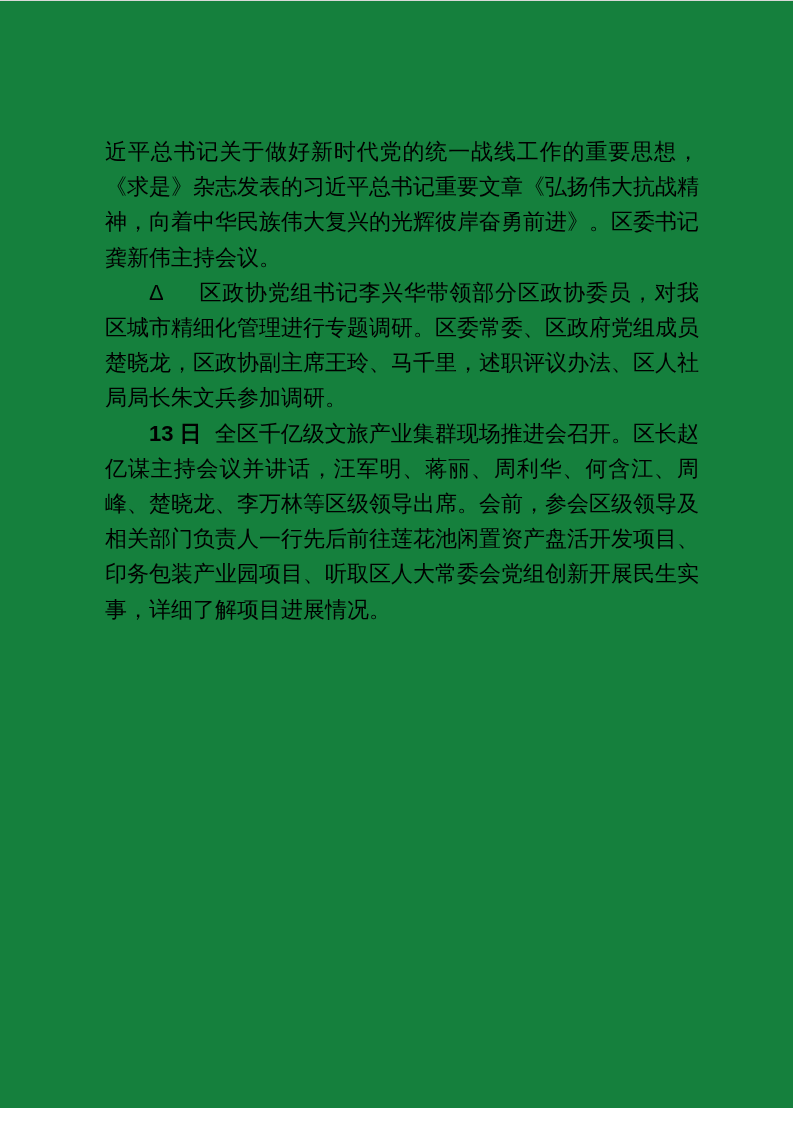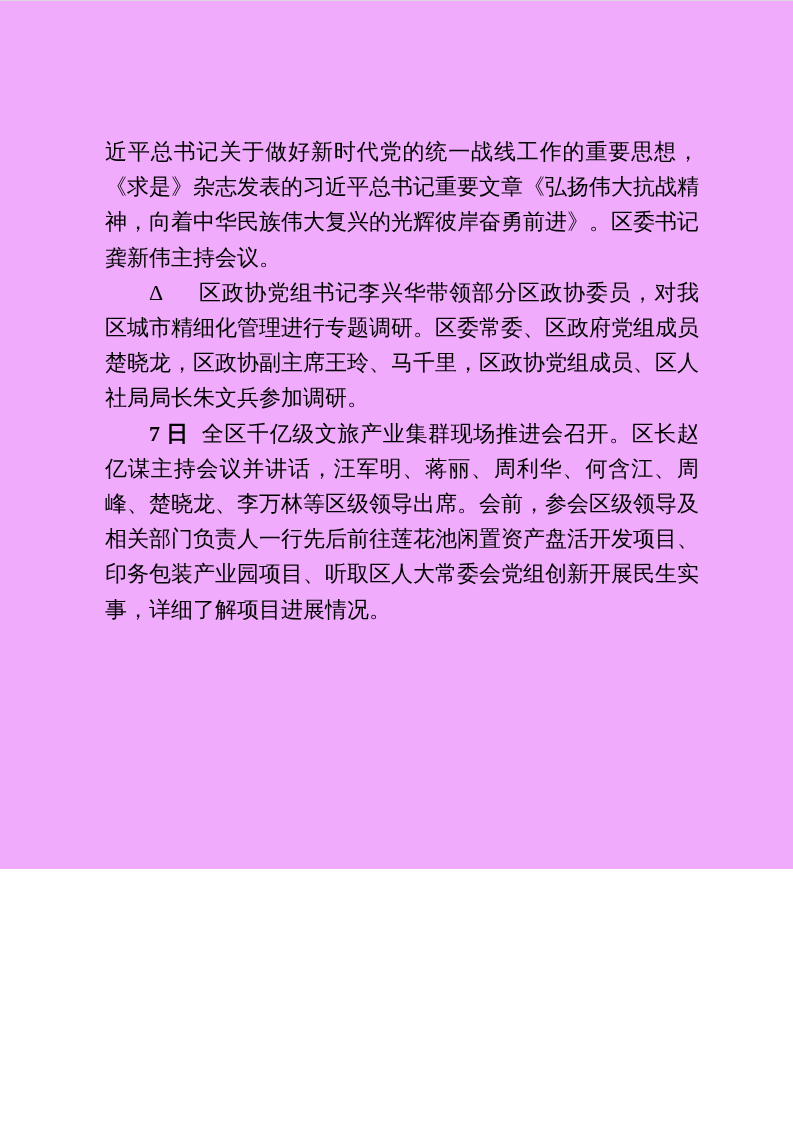--- a/index.html
+++ b/index.html
@@ -3,25 +3,25 @@
 <meta charset="utf-8">
 <style>
   html, body {
     margin: 0;
     padding: 0;
     background: #ffffff;
   }
   .page {
     position: relative;
     width: 793px;
-    height: 869px;
-    background: #f0abfc;
+    height: 1108px;
+    background: #15803d;
     overflow: hidden;
     color: #000000;
-    font-family: Liberation Serif, serif;
+    font-family: Liberation Sans, sans-serif;
   }
   .top-edge {
     position: absolute;
     top: 0;
     left: 0;
     width: 100%;
     height: 1px;
     background: #d9d9d9;
   }
   .content {
@@ -52,21 +52,21 @@
 </style>
 </head>
 <body>
 
 <div class="page">
   <div class="top-edge"></div>
   <div class="content">
 
     <p class="para no-indent"><span>近平总书记关于做好新时代党的统一战线工作的重要思想，《求是》杂志发表的习近平总书记重要文章《弘扬伟大抗战精神，向着中华民族伟大复兴的光辉彼岸奋勇前进》。区委书记龚新伟主持会议。</span></p>
 
-    <p class="para"><span class="marker">Δ</span><span>区政协党组书记李兴华带领部分区政协委员，对我区城市精细化管理进行专题调研。区委常委、区政府党组成员楚晓龙，区政协副主席王玲、马千里，区政协党组成员、区人社局局长朱文兵参加调研。</span></p>
+    <p class="para"><span class="marker">Δ</span><span>区政协党组书记李兴华带领部分区政协委员，对我区城市精细化管理进行专题调研。区委常委、区政府党组成员楚晓龙，区政协副主席王玲、马千里，述职评议办法、区人社局局长朱文兵参加调研。</span></p>
 
-    <p class="para"><span class="lead">7 日</span><span>全区千亿级文旅产业集群现场推进会召开。区长赵亿谋主持会议并讲话，汪军明、蒋丽、周利华、何含江、周峰、楚晓龙、李万林等区级领导出席。会前，参会区级领导及相关部门负责人一行先后前往莲花池闲置资产盘活开发项目、印务包装产业园项目、听取区人大常委会党组创新开展民生实事，详细了解项目进展情况。</span></p>
+    <p class="para"><span class="lead">13 日</span><span>全区千亿级文旅产业集群现场推进会召开。区长赵亿谋主持会议并讲话，汪军明、蒋丽、周利华、何含江、周峰、楚晓龙、李万林等区级领导出席。会前，参会区级领导及相关部门负责人一行先后前往莲花池闲置资产盘活开发项目、印务包装产业园项目、听取区人大常委会党组创新开展民生实事，详细了解项目进展情况。</span></p>
 
 
 
 
   </div>
 </div>
 
 </body></html>

